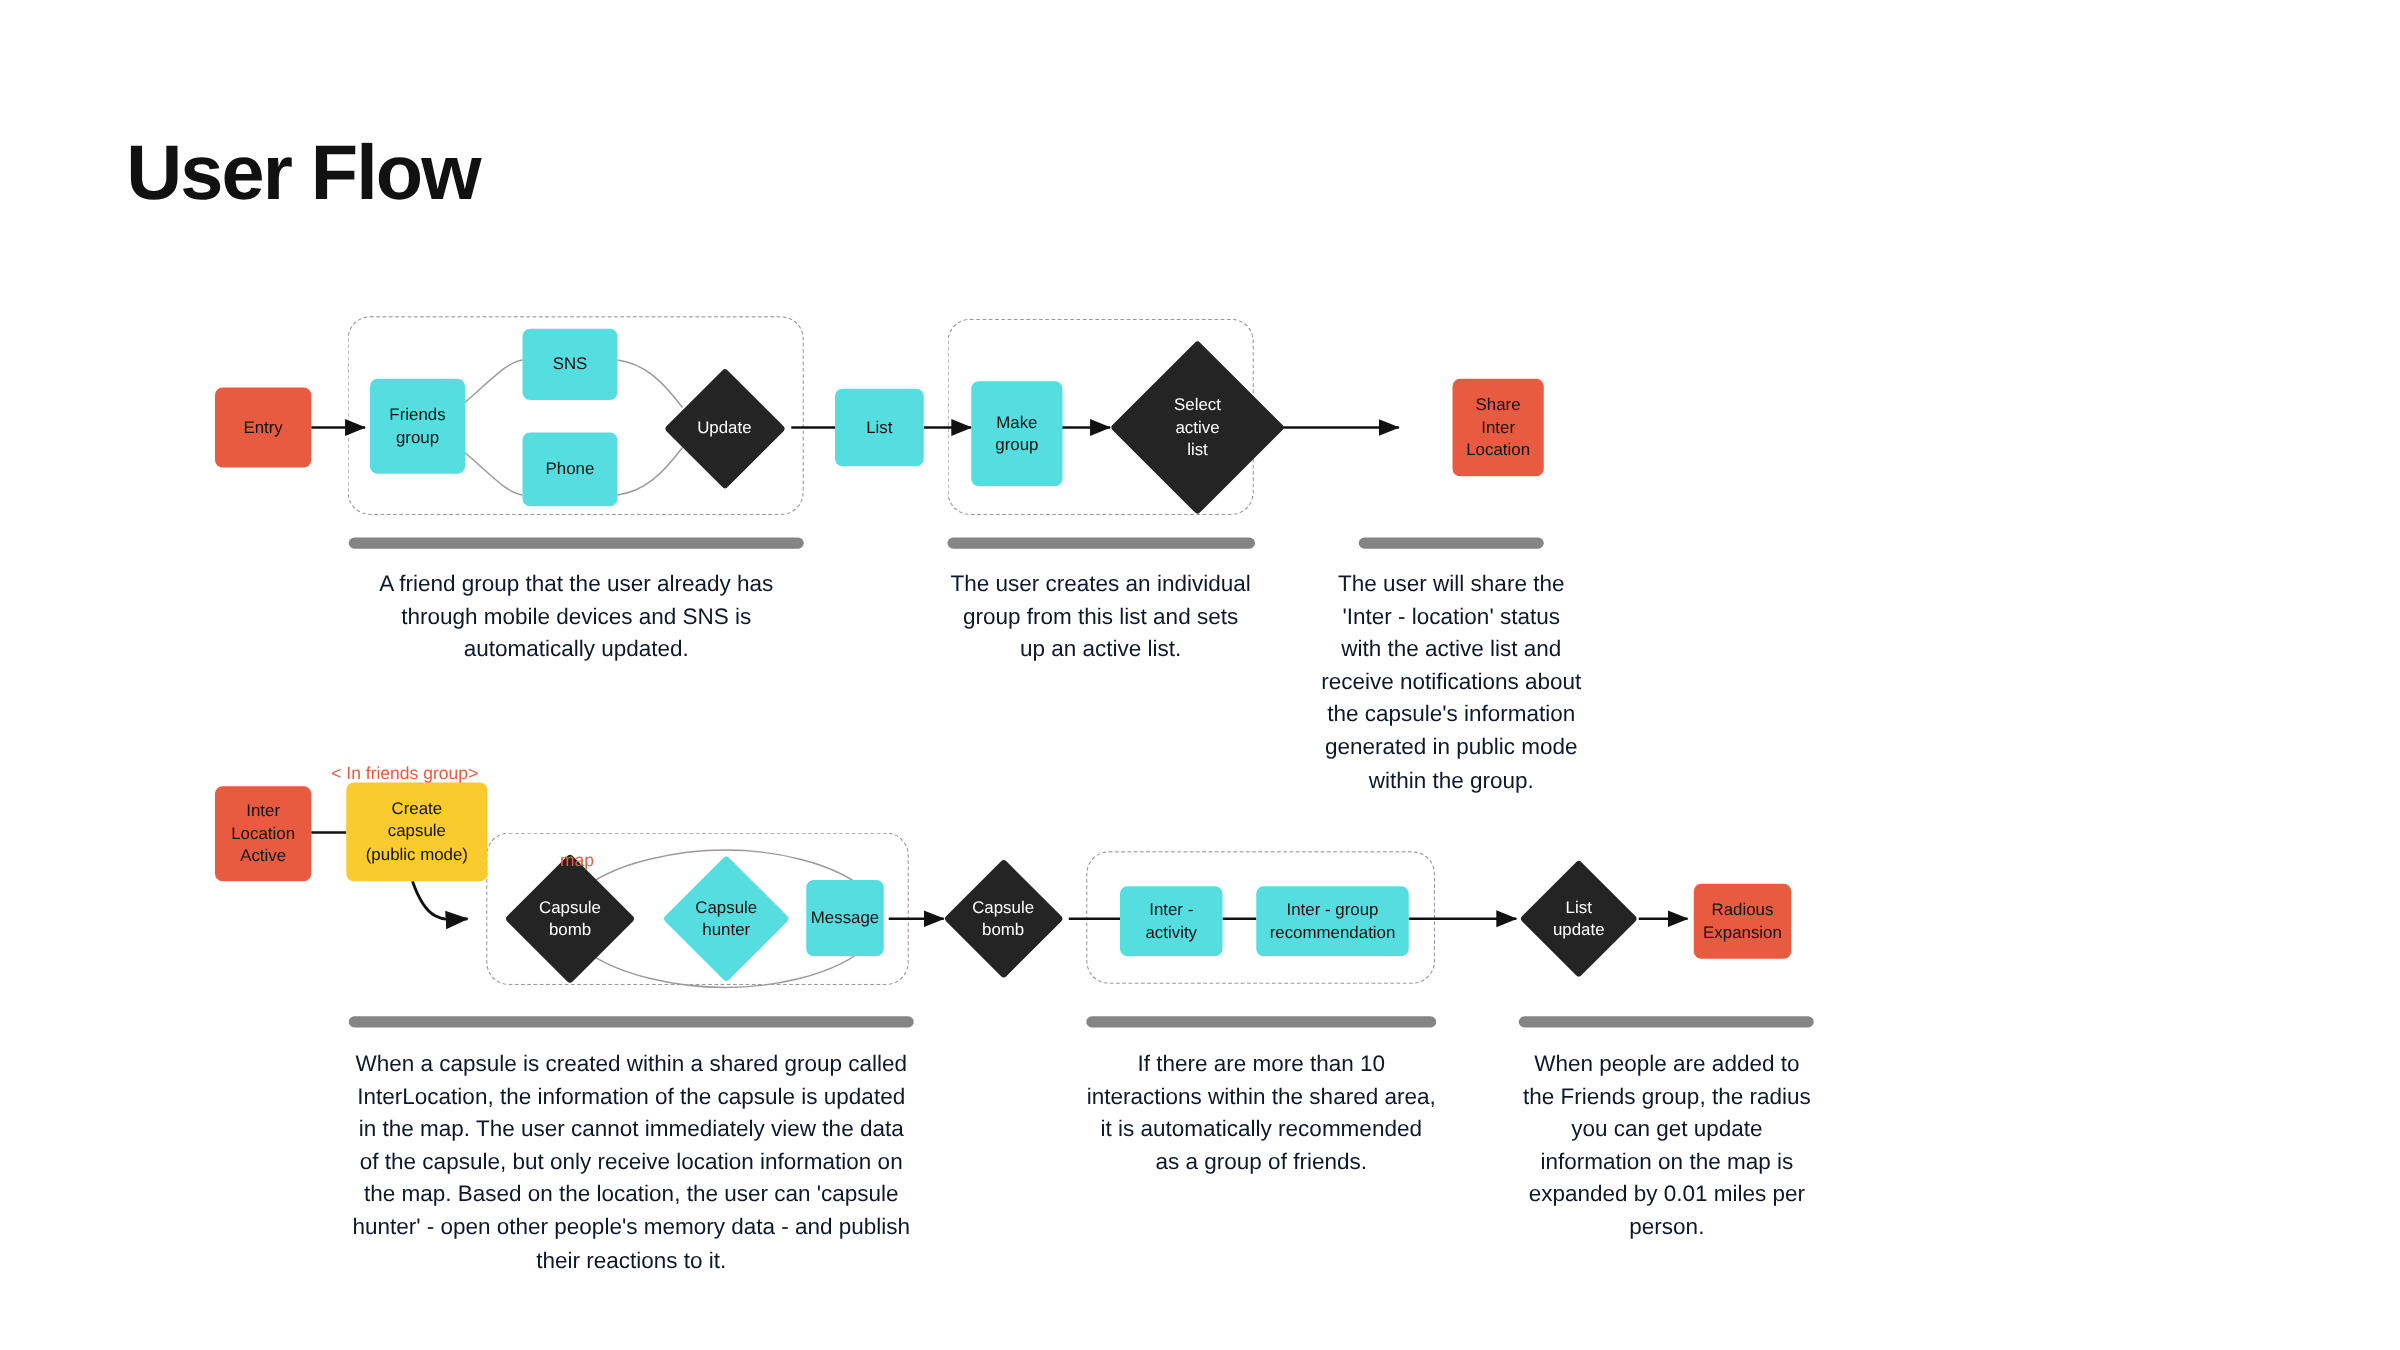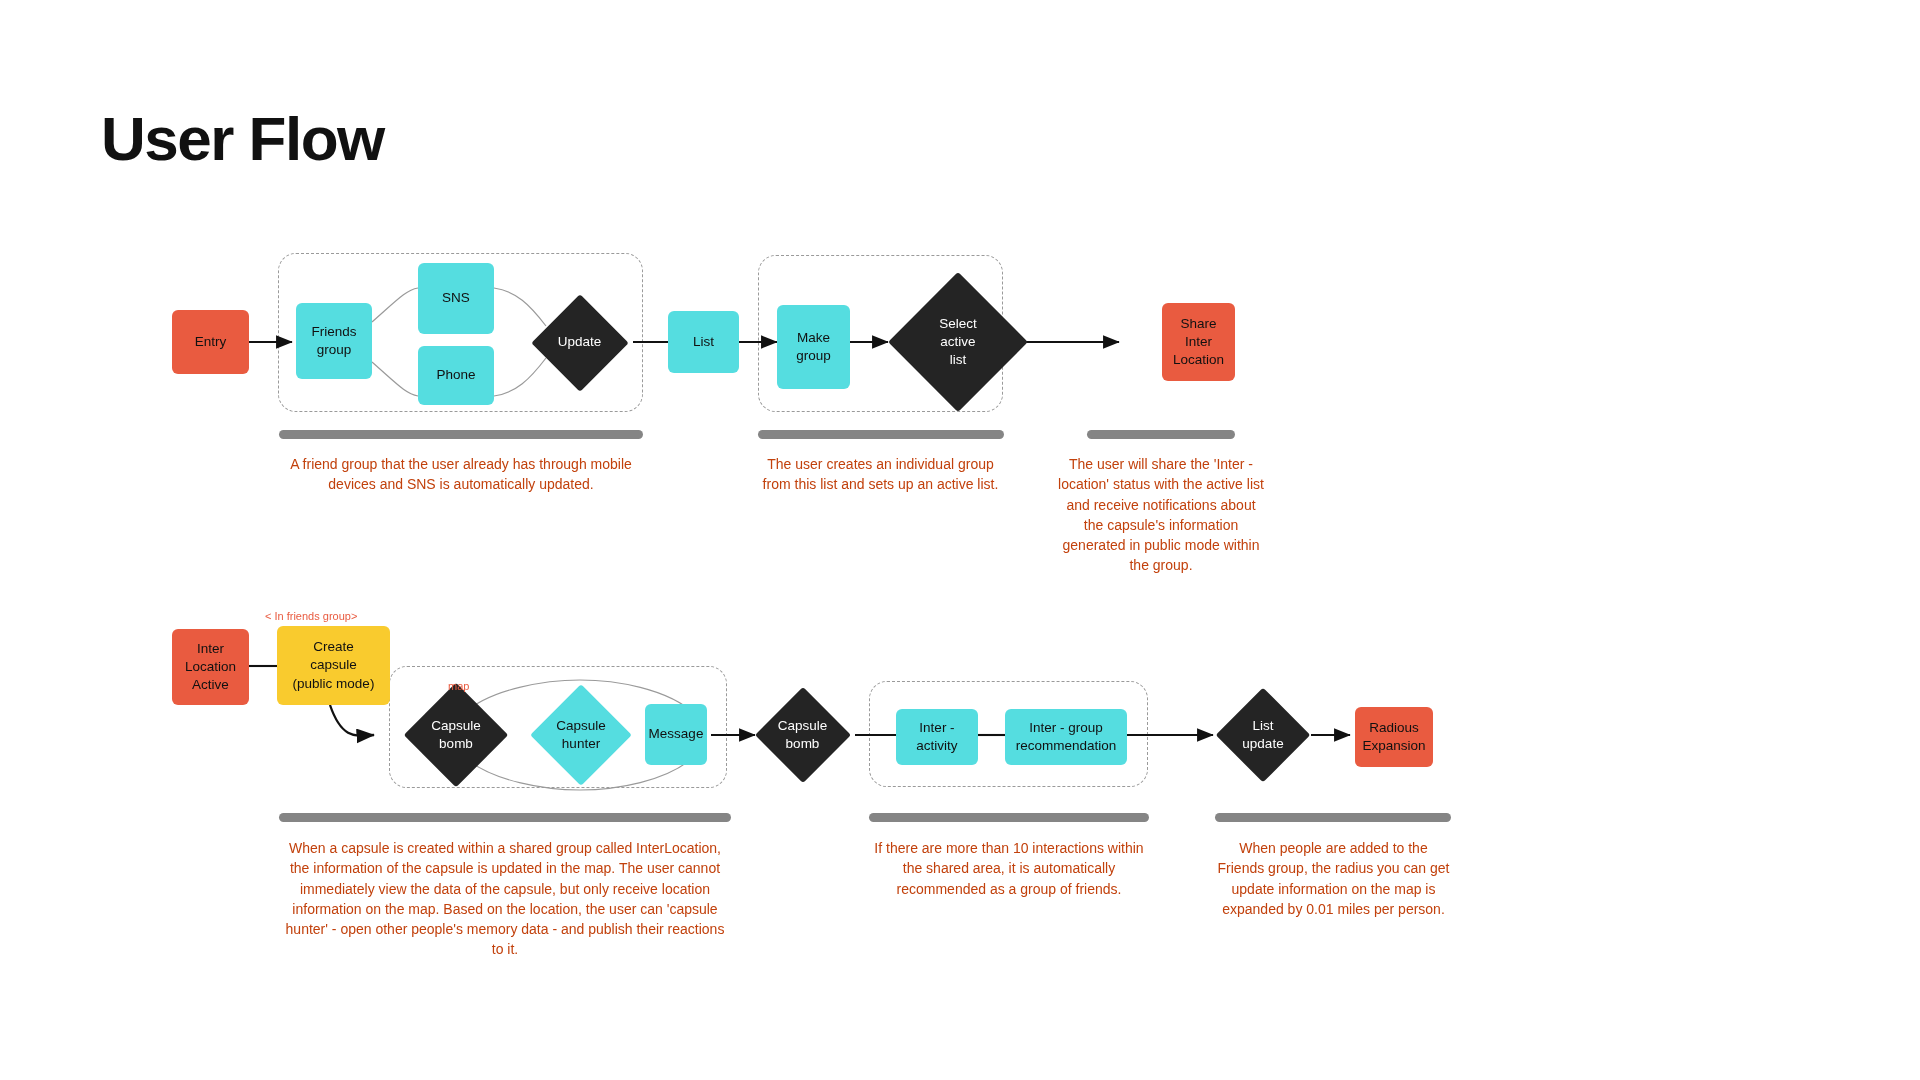--- a/index.html
+++ b/index.html
@@ -88,30 +88,30 @@
     position: absolute;
     height: 9px;
     background: #858585;
     border-radius: 5px;
     z-index: 2;
   }
   
   .caption {
     position: absolute;
     text-align: center;
+    font-size: 18px;
+    line-height: 1.45;
+    color: #0f172a;
+    z-index: 3;
+  }
+  
+  .annot {
+    position: absolute;
+    color: #E95B40;
     font-size: 14px;
-    line-height: 1.45;
-    color: #c2410c;
-    z-index: 3;
-  }
-  
-  .annot {
-    position: absolute;
-    color: #E95B40;
-    font-size: 11px;
     line-height: 1.3;
     white-space: nowrap;
     z-index: 6;
   }
   
   #wires {
     position: absolute;
     left: 0; top: 0;
     width: 1920px;
     height: 1080px;
@@ -175,21 +175,21 @@
 
   <div class="node rect red" style="left:172px; top:310px; width:77px; height:64px;">
     <span class="lbl">Entry</span>
   </div>
 
   <div class="node rect cyan" style="left:296px; top:303px; width:76px; height:76px;">
     <span class="lbl">Friends
 group</span>
   </div>
 
-  <div class="node rect cyan" style="left:418px; top:263px; width:76px; height:71px;">
+  <div class="node rect cyan" style="left:418px; top:263px; width:76px; height:57px;">
     <span class="lbl">SNS</span>
   </div>
 
   <div class="node rect cyan" style="left:418px; top:346px; width:76px; height:59px;">
     <span class="lbl">Phone</span>
   </div>
 
   <div class="node diamond black" style="left:526px; top:294px; width:107px; height:97px;">
     <span class="shape" style="width:69px; height:69px;"></span>
     <span class="lbl">Update</span>

